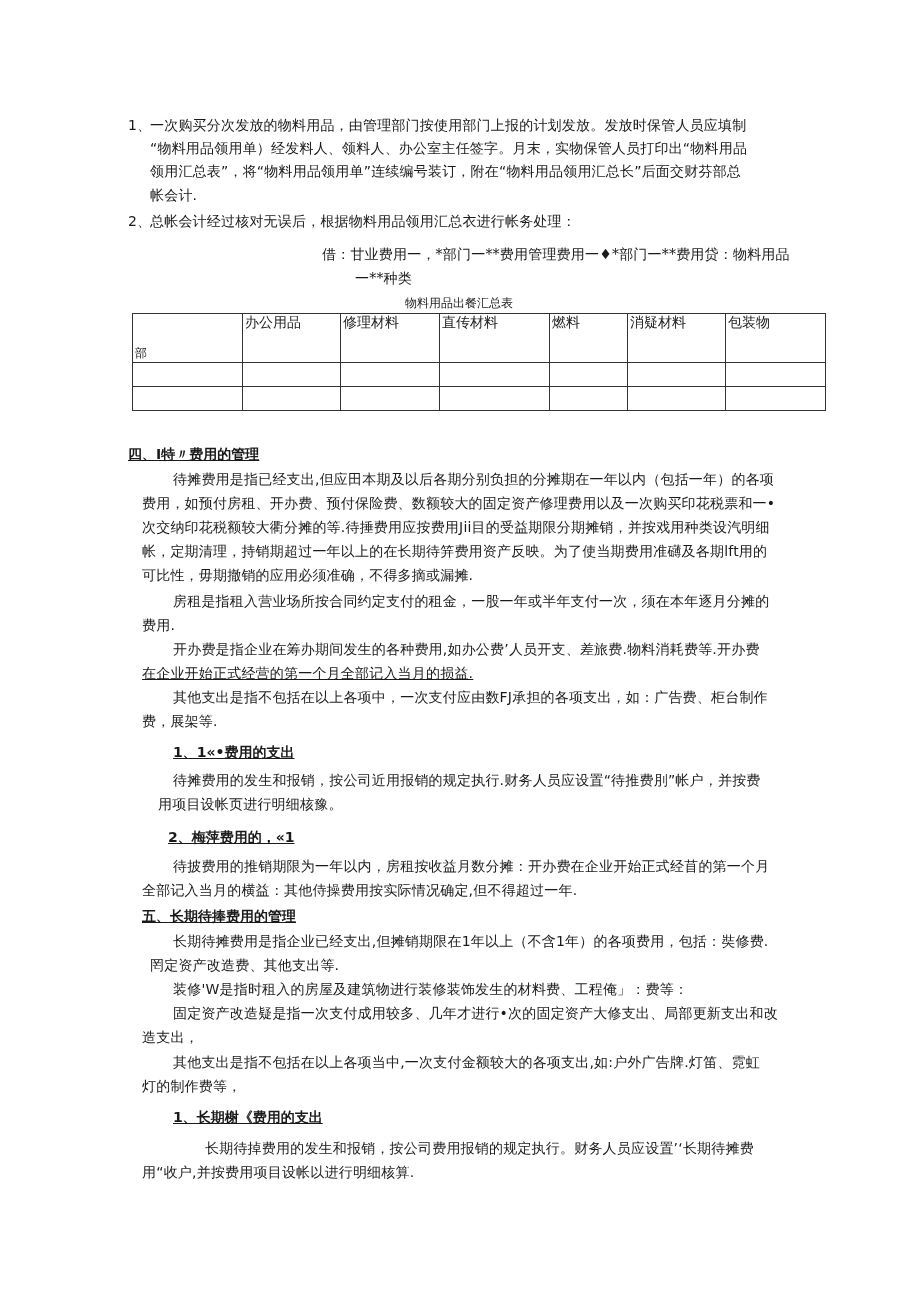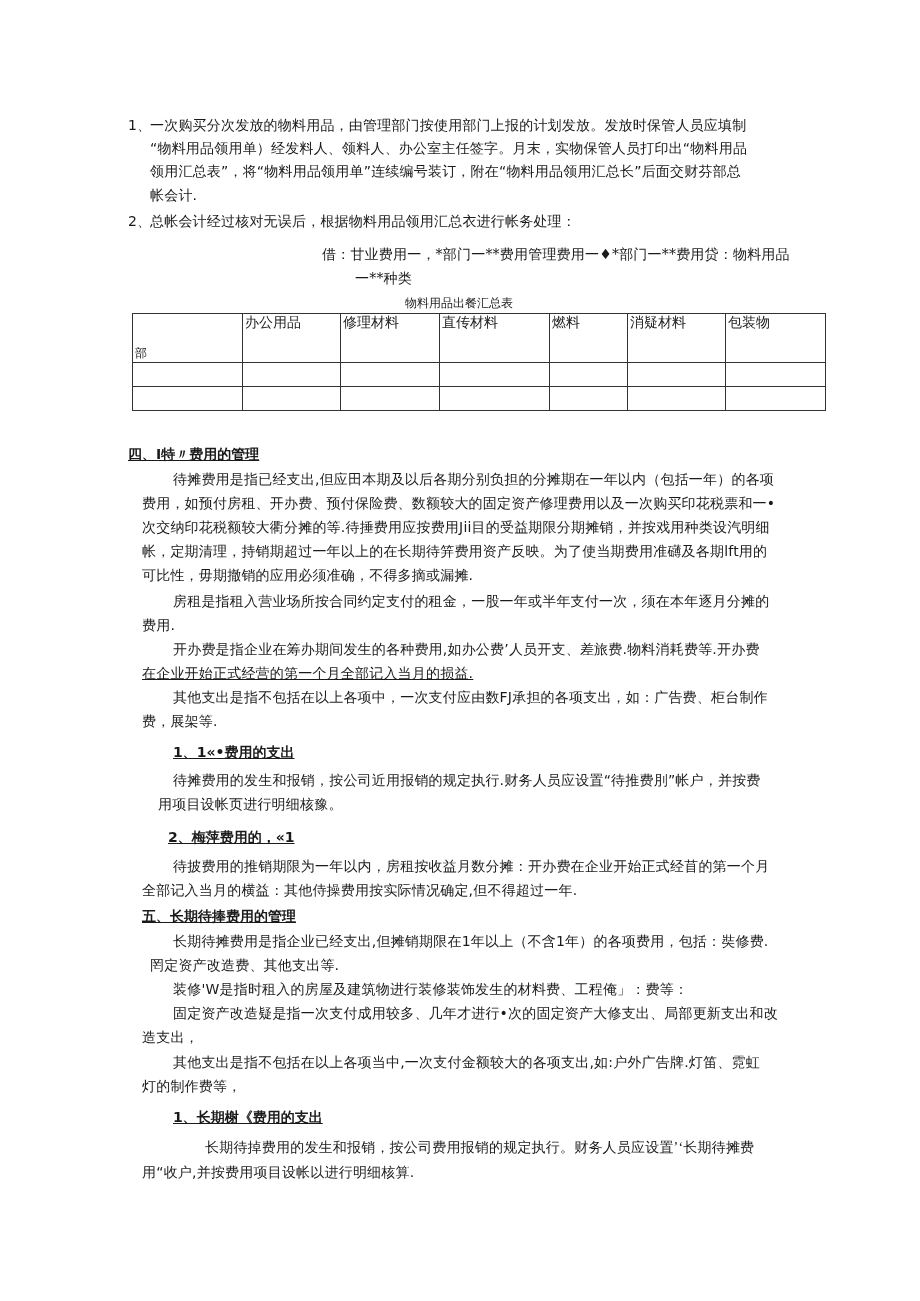--- a/index.html
+++ b/index.html
@@ -94,14 +94,14 @@
 
 <div class="ln" style="left:173px;top:980px;">装修'W是指时租入的房屋及建筑物进行装修装饰发生的材料费、工程俺」：费等：</div>
 
 <div class="ln" style="left:173px;top:1004px;">固定资产改造疑是指一次支付成用较多、几年才进行•次的固定资产大修支出、局部更新支出和改</div>
 <div class="ln" style="left:142px;top:1028px;">造支出，</div>
 
 <div class="ln" style="left:173px;top:1053px;">其他支出是指不包括在以上各项当中,一次支付金额较大的各项支出,如:户外广告牌.灯笛、霓虹</div>
 <div class="ln" style="left:142px;top:1077px;">灯的制作费等，</div>
 
 <div class="hd" style="left:173px;top:1108px;">1、长期榭《费用的支出</div>
-<div class="ln" style="left:205px;top:1139px;font-family:Liberation Serif, serif;">长期待掉费用的发生和报销，按公司费用报销的规定执行。财务人员应设置’‘长期待摊费</div>
+<div class="ln" style="left:205px;top:1139px;">长期待掉费用的发生和报销，按公司费用报销的规定执行。财务人员应设置’‘长期待摊费</div>
 <div class="ln" style="left:142px;top:1163px;">用“收户,并按费用项目设帐以进行明细核算.</div>
 
 </body></html>

